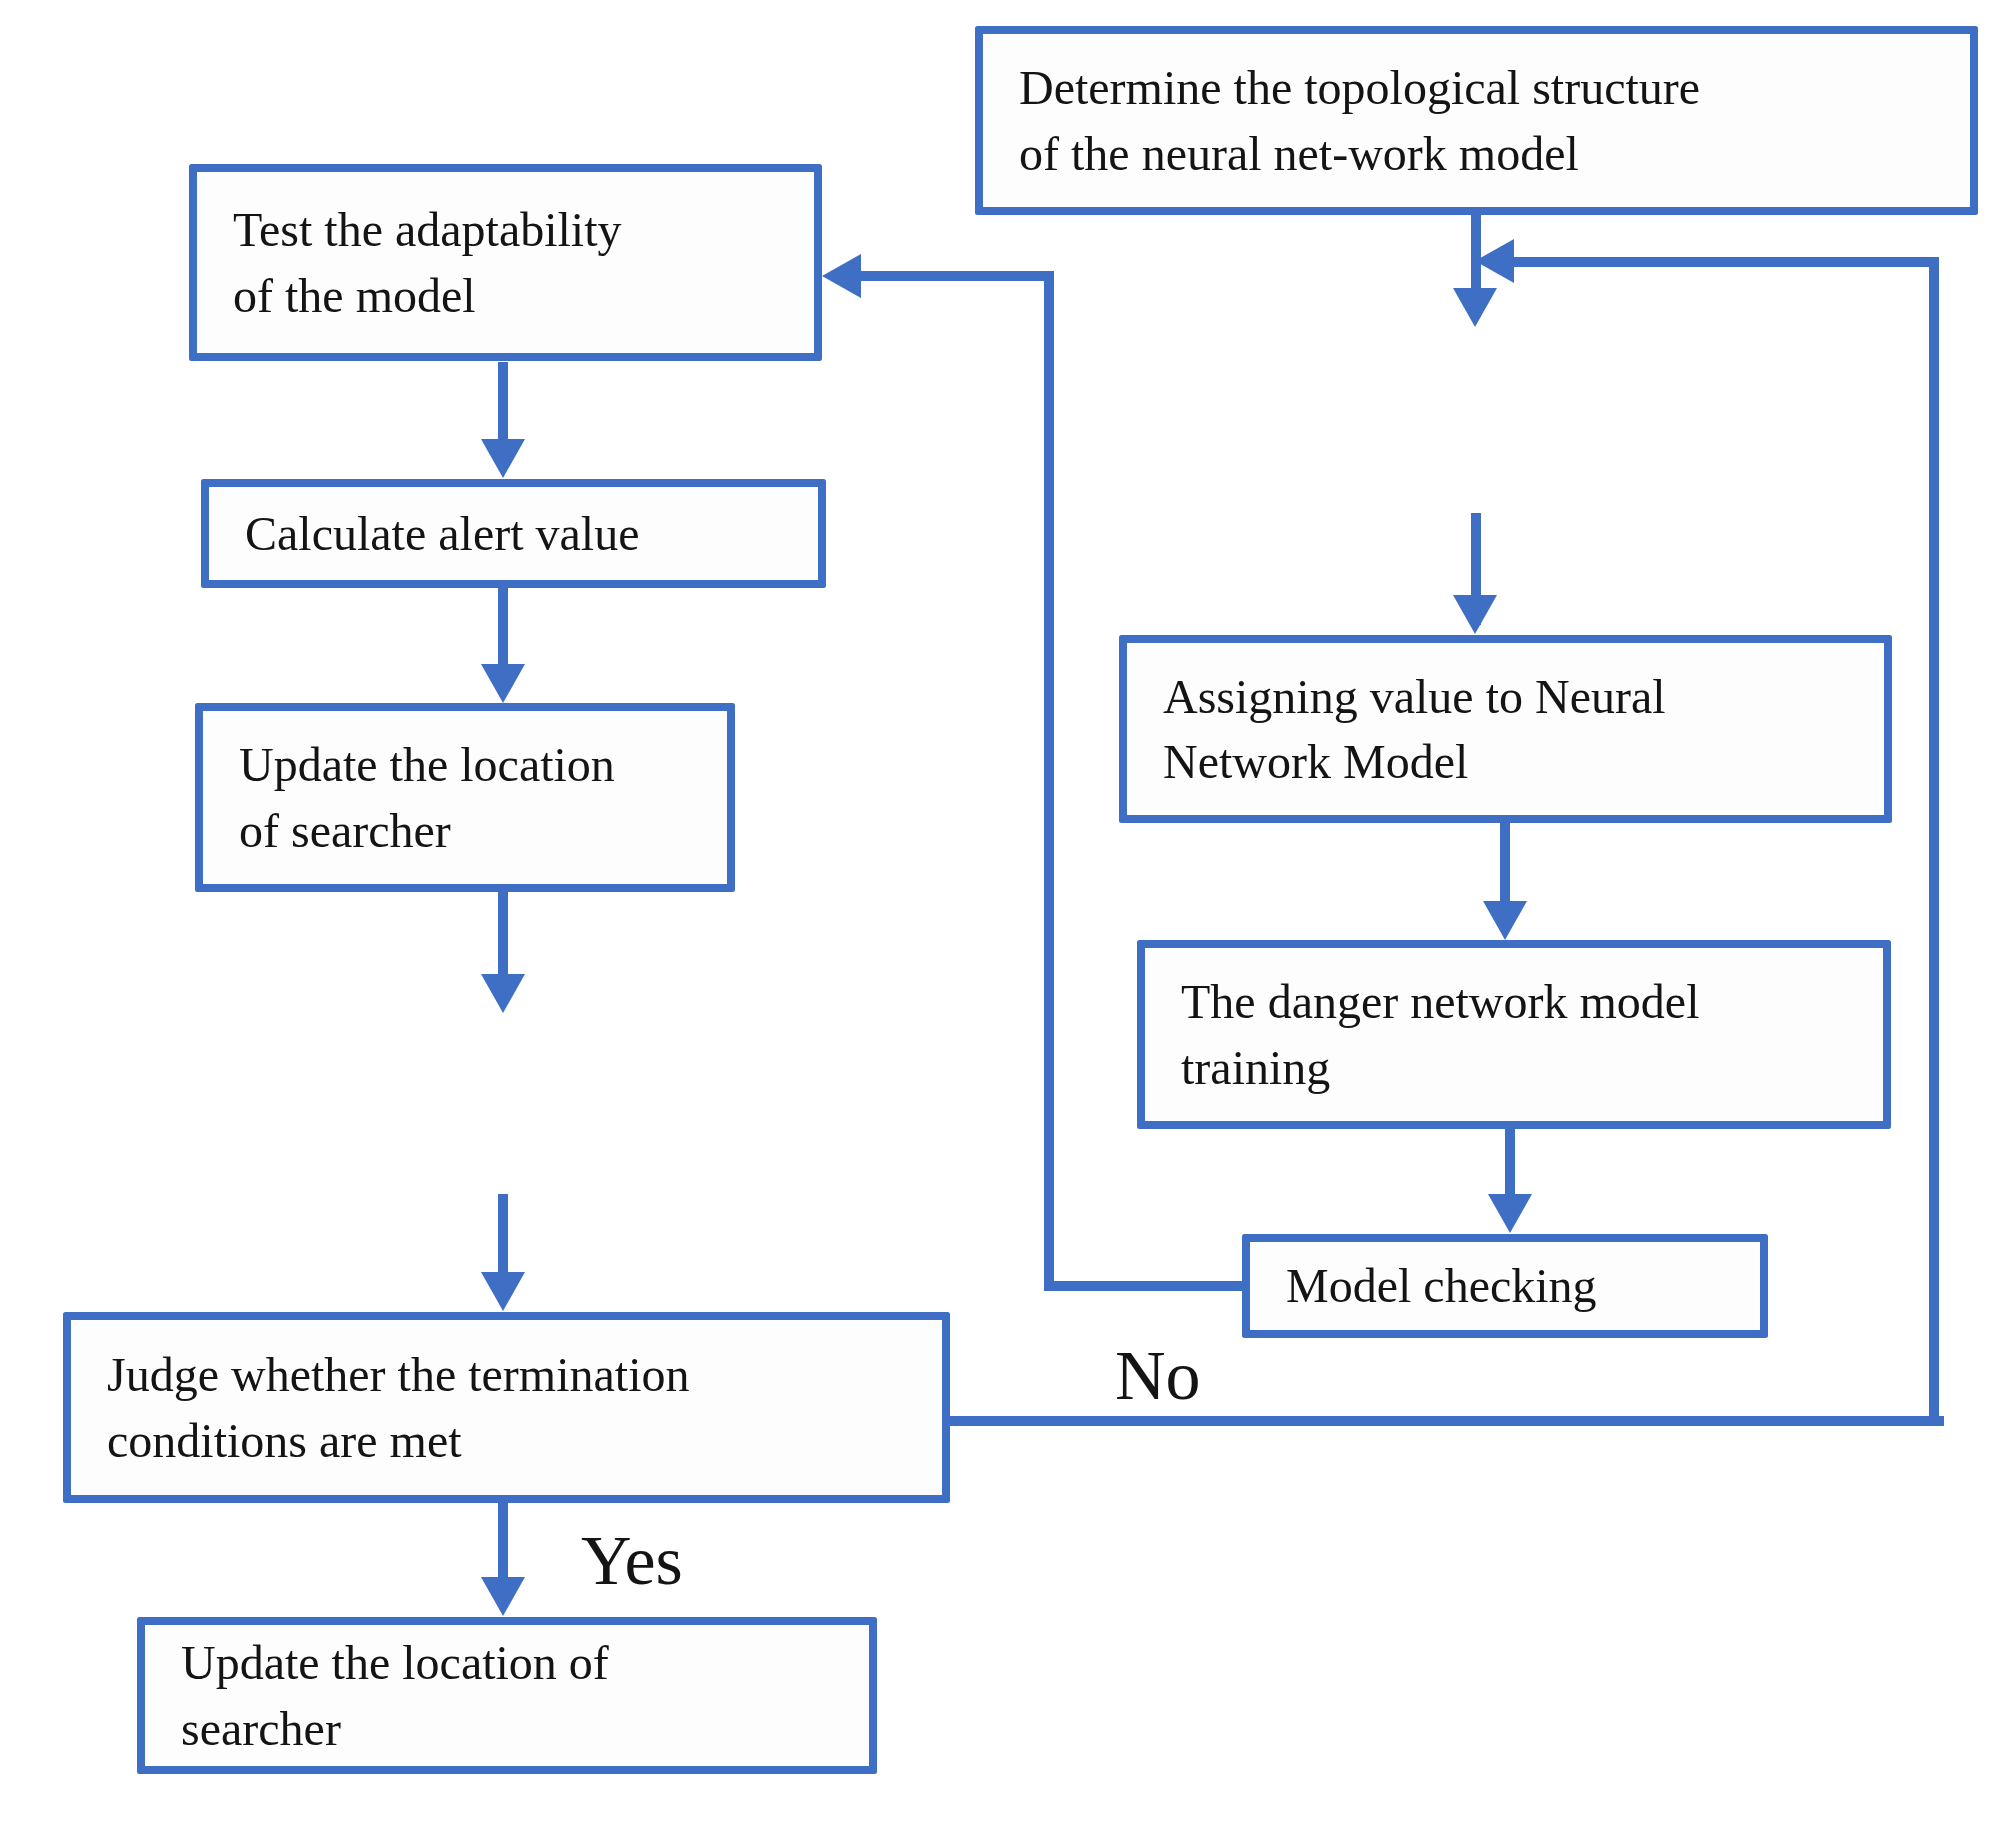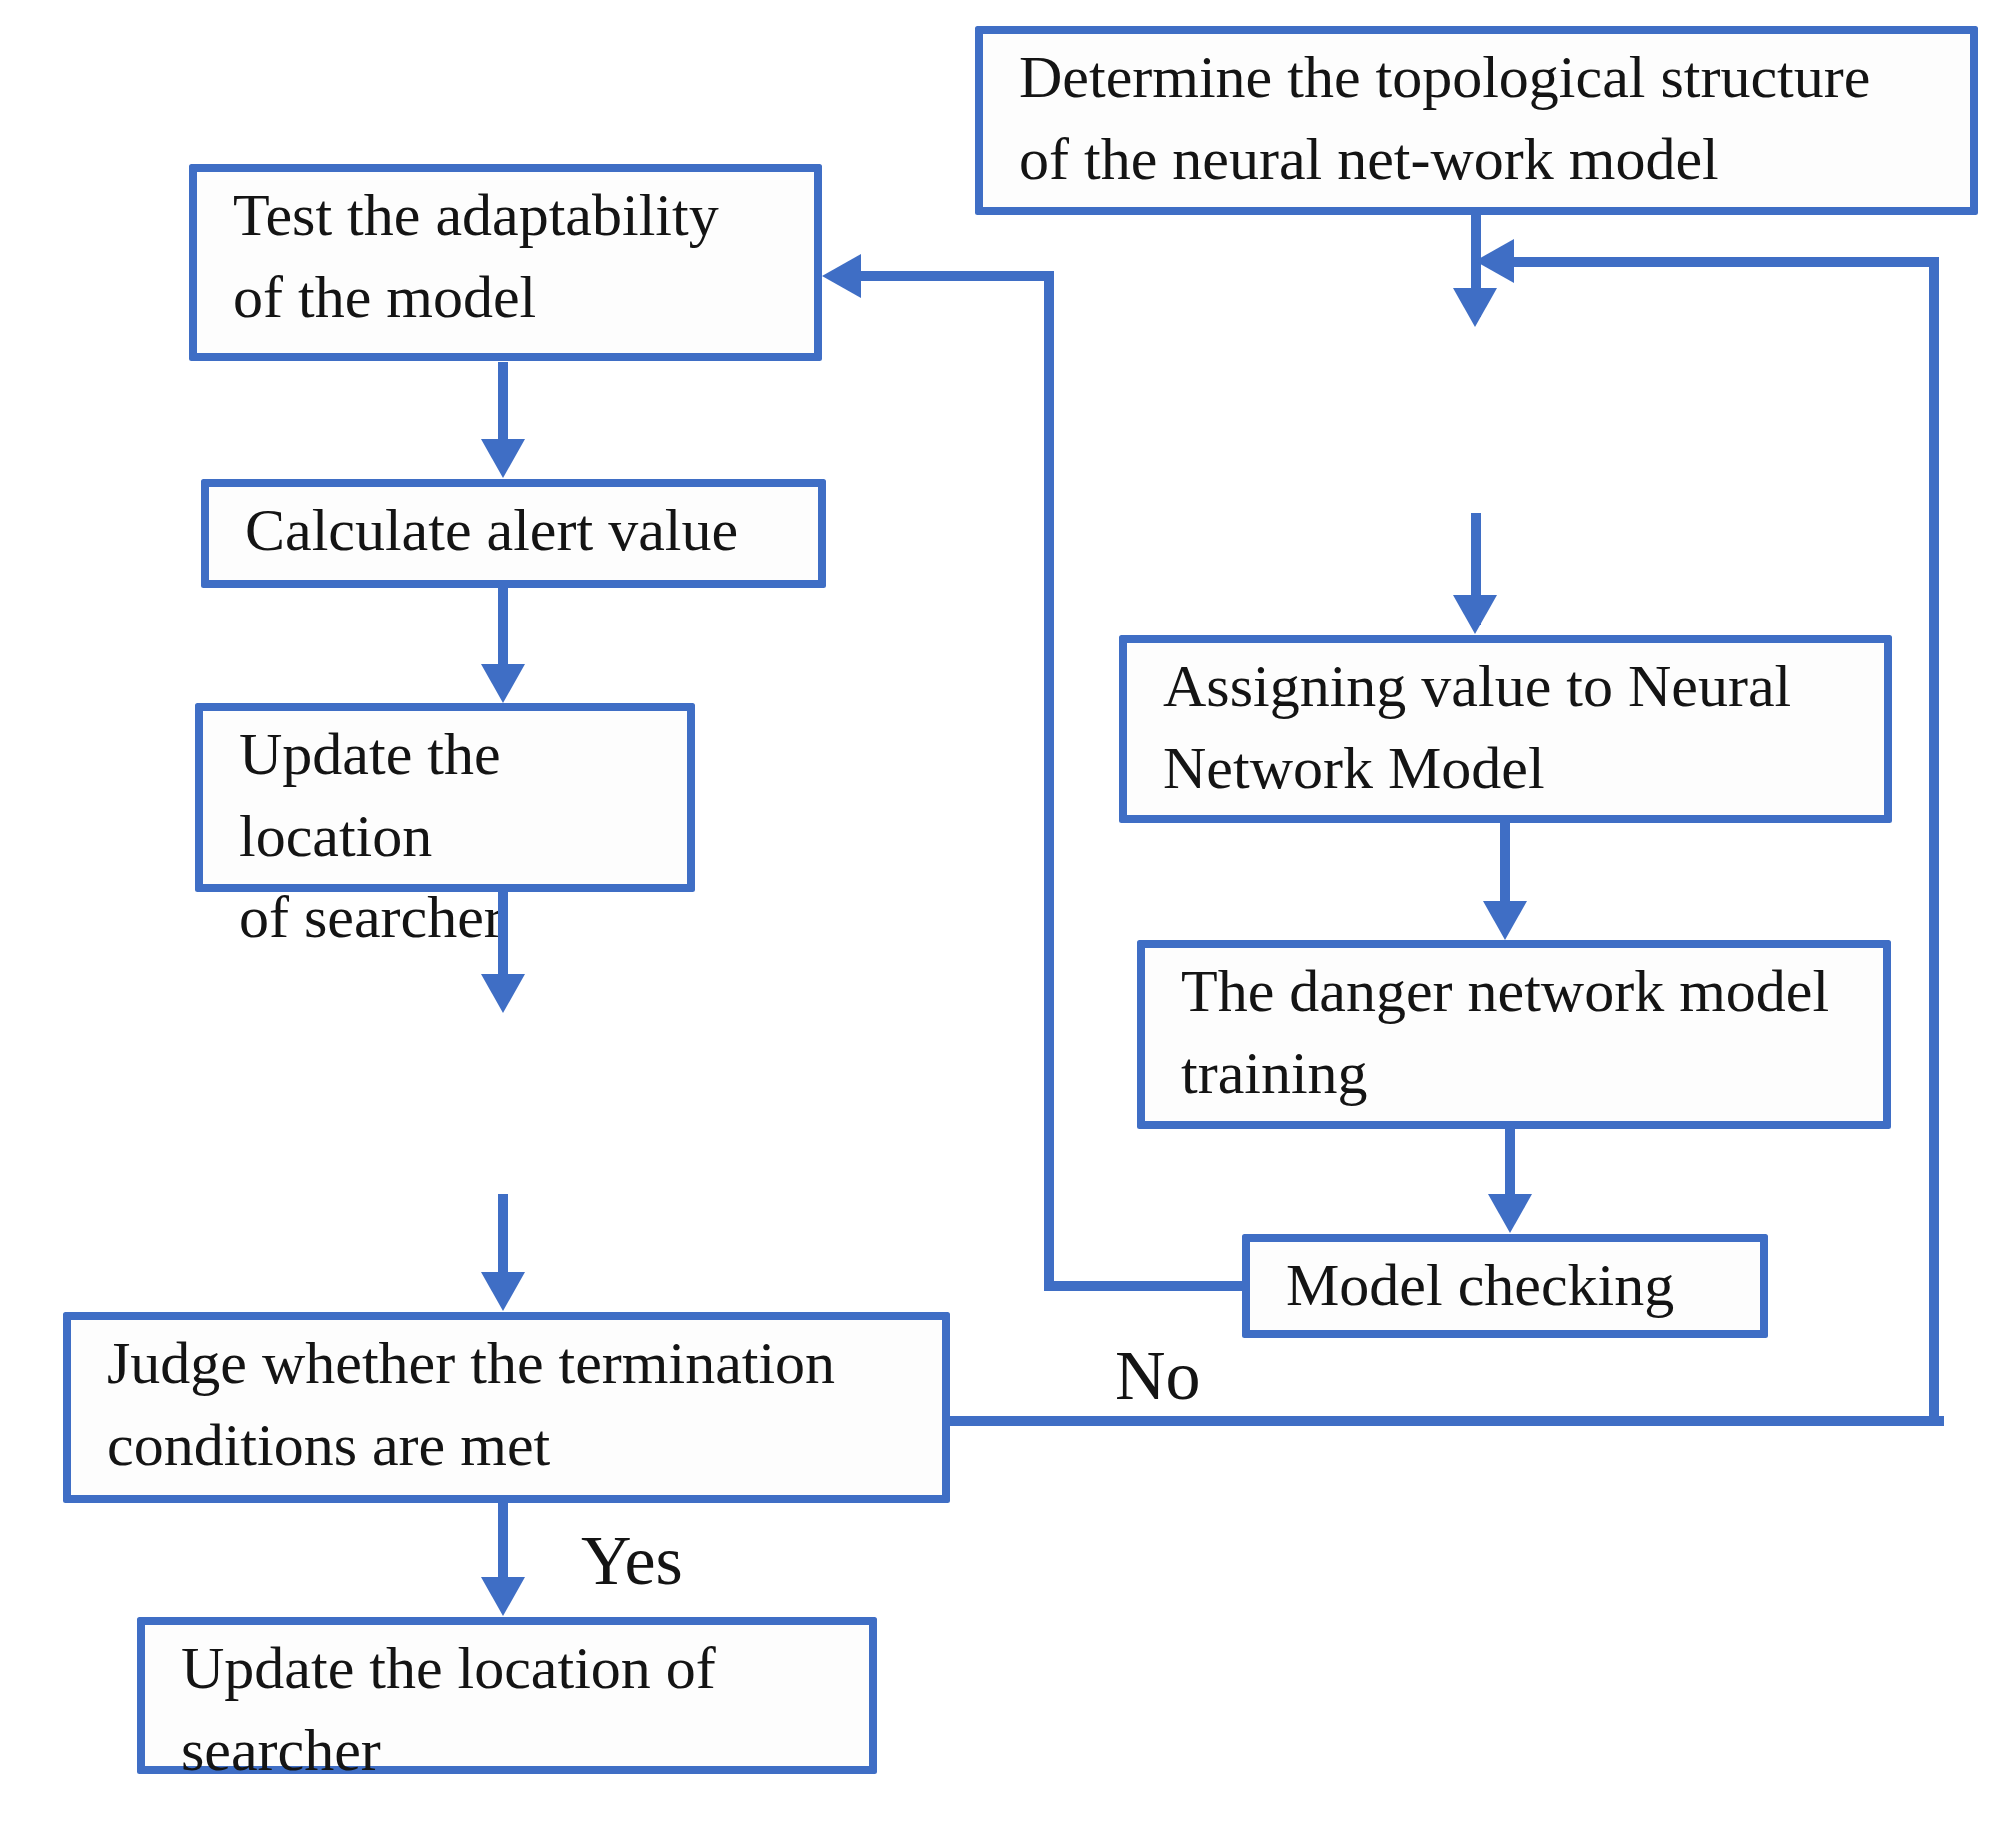--- a/index.html
+++ b/index.html
@@ -7,23 +7,23 @@
   .stage{
     position:relative; width:2010px; height:1823px;
     background:#ffffff; overflow:hidden;
     font-family:"Liberation Serif", serif;
   }
   .node{
     position:absolute; box-sizing:border-box;
     border:8.2px solid var(--accent);
     background:#fdfdfd;
     border-radius:2.5px;
-    display:flex; align-items:flex-start;
+    display:flex; align-items:center;
     padding:3.3px 20px 3.3px 36px;
-    font-size:60px; line-height:1.36; color:#141414;
+    font-size:48px; line-height:1.36; color:#141414;
     white-space:pre-line;
   }
   .seg{ position:absolute; background:var(--accent); }
   .head{ position:absolute; width:0; height:0; border-style:solid; }
   .head.down{
     border-width:39px 22px 0 22px;
     border-color:var(--accent) transparent transparent transparent;
   }
   .head.left{
     border-width:22px 39px 22px 0;
@@ -60,21 +60,21 @@
 
   <div class="node" style="left:201px;top:479px;width:625px;height:109px">
     <span>Calculate alert value</span>
   </div>
 
   <div class="node" style="left:189px;top:164px;width:633px;height:197px">
     <span>Test the adaptability
 of the model</span>
   </div>
 
-  <div class="node" style="left:195px;top:703px;width:500px;height:189px">
+  <div class="node" style="left:195px;top:703px;width:540px;height:189px">
     <span>Update the location
 of searcher</span>
   </div>
 
 
   <div class="node" style="left:63px;top:1312px;width:887px;height:191px">
     <span>Judge whether the termination
 conditions are met</span>
   </div>
 

